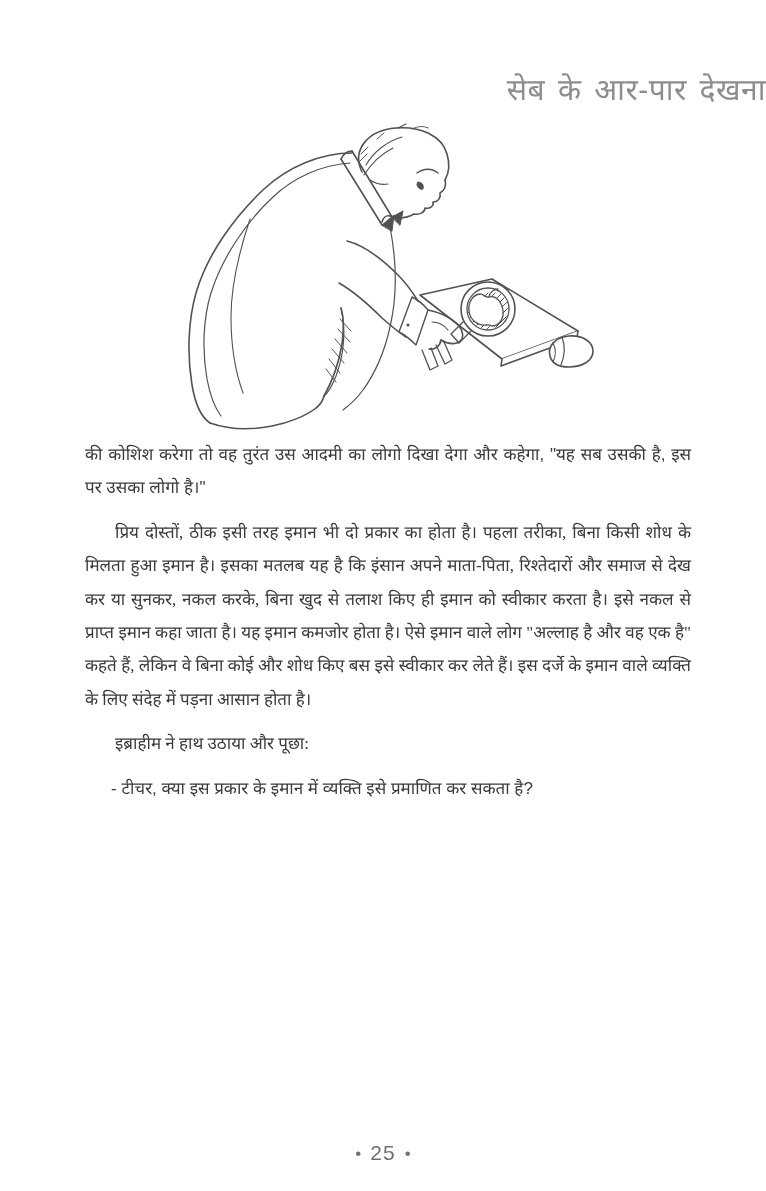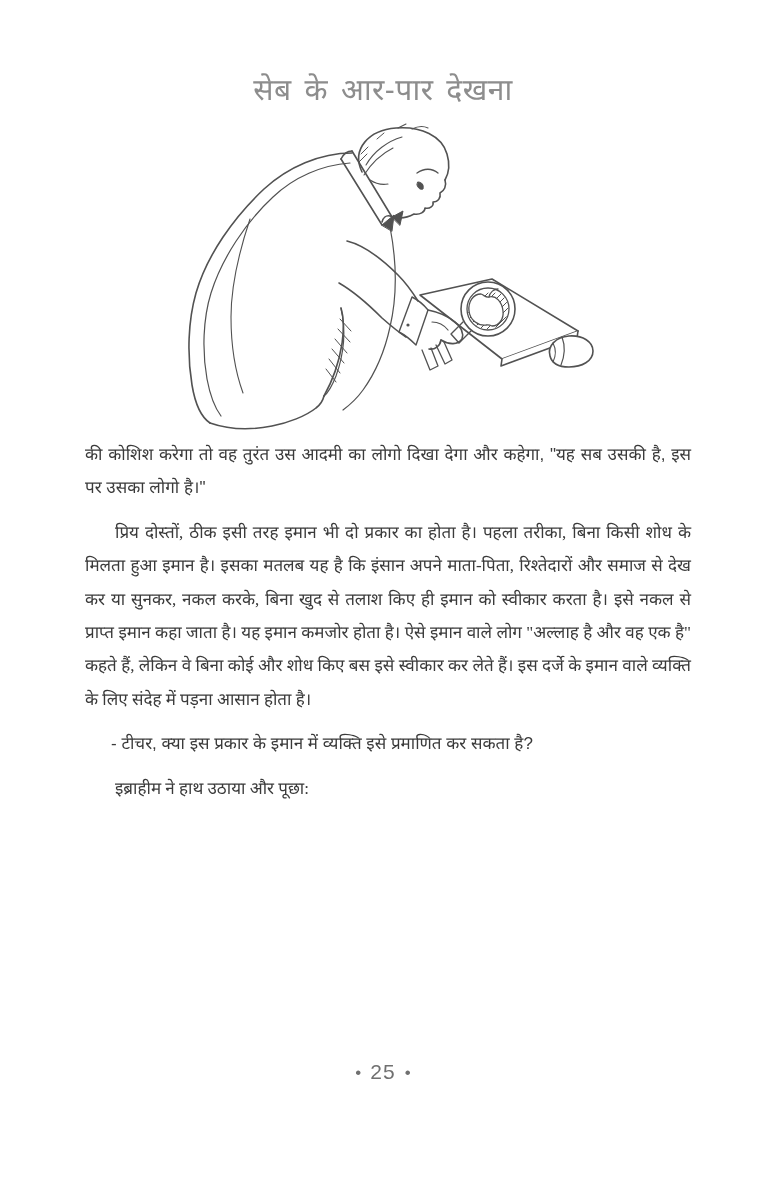--- a/index.html
+++ b/index.html
@@ -14,21 +14,21 @@
     background: var(--background, #ffffff);
     font-family: "Liberation Sans", "DejaVu Sans", sans-serif;
     overflow: hidden;
   }
   .title {
     position: absolute;
     top: 68px;
     left: 0;
     width: 766px;
     margin: 0;
-    text-align: center;
+    text-align: right;
     font-size: 30px;
     font-weight: 400;
     letter-spacing: 0.5px;
     word-spacing: 4px;
     color: var(--title-color, #8d8d8d);
   }
   .illustration {
     position: absolute;
     left: 100px;
     top: 123px;
@@ -45,21 +45,21 @@
     color: var(--body-text, #3a3a3a);
     text-align: justify;
   }
   .body-text p {
     margin: 0 0 11px 0;
   }
   .body-text p.indent { text-indent: 30px; font-family: Liberation Serif, serif; }
   .body-text p.dialog { text-indent: 26px; }
   .footer {
     position: absolute;
-    top: 1060px;
+    top: 1141px;
     left: 0;
     width: 766px;
     text-align: center;
     color: var(--footer-color, #707070);
     font-size: 21px;
   }
   .footer .dot {
     font-size: 17px;
     vertical-align: 1px;
   }
@@ -174,21 +174,21 @@
           </g>
         </g>
 
       </g>
     </svg>
   </div>
 
   <div class="body-text">
     <p class="para">की कोशिश करेगा तो वह तुरंत उस आदमी का लोगो दिखा देगा और कहेगा, "यह सब उसकी है, इस पर उसका लोगो है।"</p>
     <p class="para indent">प्रिय दोस्तों, ठीक इसी तरह इमान भी दो प्रकार का होता है। पहला तरीका, बिना किसी शोध के मिलता हुआ इमान है। इसका मतलब यह है कि इंसान अपने माता-पिता, रिश्तेदारों और समाज से देख कर या सुनकर, नकल करके, बिना खुद से तलाश किए ही इमान को स्वीकार करता है। इसे नकल से प्राप्त इमान कहा जाता है। यह इमान कमजोर होता है। ऐसे इमान वाले लोग "अल्लाह है और वह एक है" कहते हैं, लेकिन वे बिना कोई और शोध किए बस इसे स्वीकार कर लेते हैं। इस दर्जे के इमान वाले व्यक्ति के लिए संदेह में पड़ना आसान होता है।</p>
+    <p class="para indent">इब्राहीम ने हाथ उठाया और पूछा:</p>
     <p class="para dialog">- टीचर, क्या इस प्रकार के इमान में व्यक्ति इसे प्रमाणित कर सकता है?</p>
-    <p class="para indent">इब्राहीम ने हाथ उठाया और पूछा:</p>
   </div>
 
   <div class="footer">
     <span class="dot">•</span><span class="pagenum">25</span><span class="dot">•</span>
   </div>
 
 </div>
 
 </body></html>

